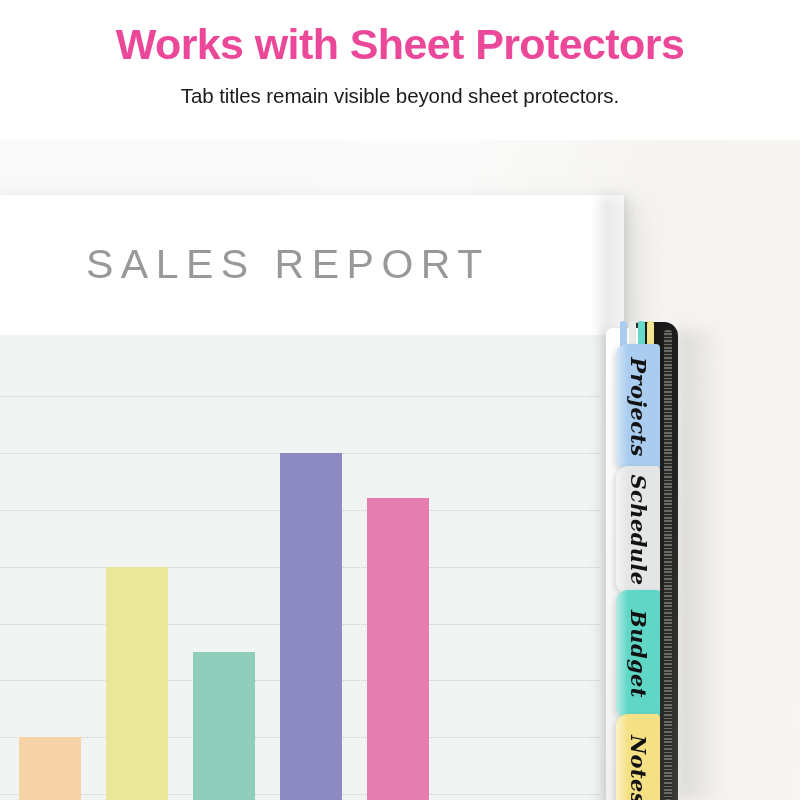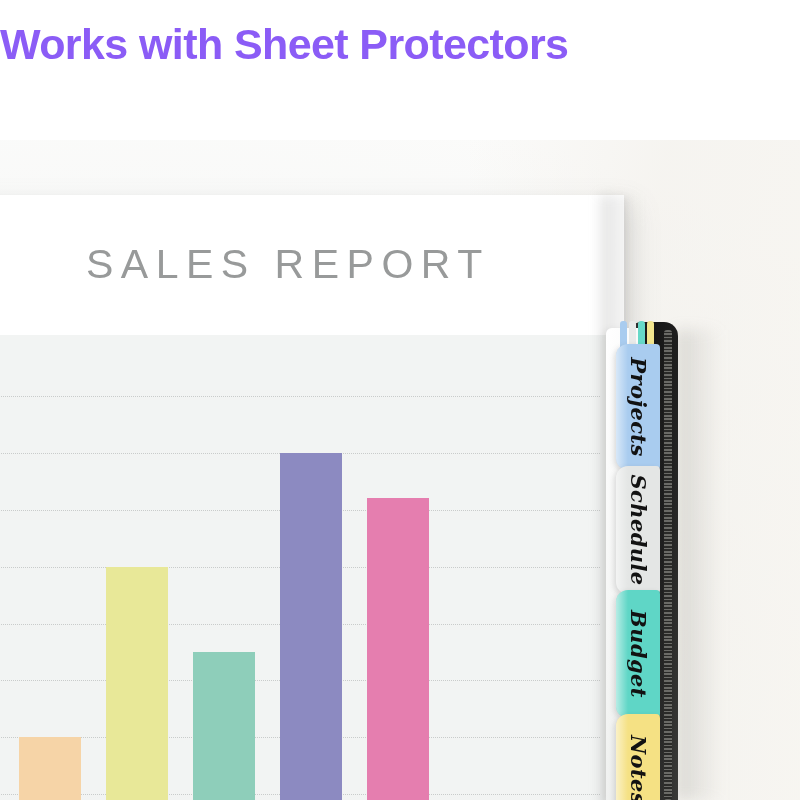--- a/index.html
+++ b/index.html
@@ -9,23 +9,23 @@
     font-family:"Liberation Sans","DejaVu Sans",sans-serif;
   }
 
   
   #header{
     position:absolute;left:0;top:0;width:800px;height:140px;
     background:#ffffff;z-index:40;
   }
   #headline{
     position:absolute;left:0;top:20px;width:800px;
-    text-align:left;
+    text-align:center;
     font-size:43px;font-weight:bold;letter-spacing:-0.6px;
-    color:#8b5cf6;line-height:1.12;
+    color:#ec4899;line-height:1.12;
     white-space:nowrap;
   }
   #subhead{
     position:absolute;left:0;top:84px;width:800px;
     text-align:center;
     font-size:20.5px;font-weight:400;letter-spacing:-0.1px;
     color:#1b1b1b;white-space:nowrap;
   }
 
   
@@ -193,13 +193,14 @@
       </div>
       <div class="tab" style="top: 392px; height: 112px; background: rgb(245, 225, 132);">
         <div class="tab-gloss"></div>
         <div class="tab-label">Notes</div>
       </div>
     </div>
 </div>
 
 <div id="header">
   <div id="headline">Works with Sheet Protectors</div>
+  <div id="subhead">Tab titles remain visible beyond sheet protectors.</div>
 </div>
 
 </body></html>

